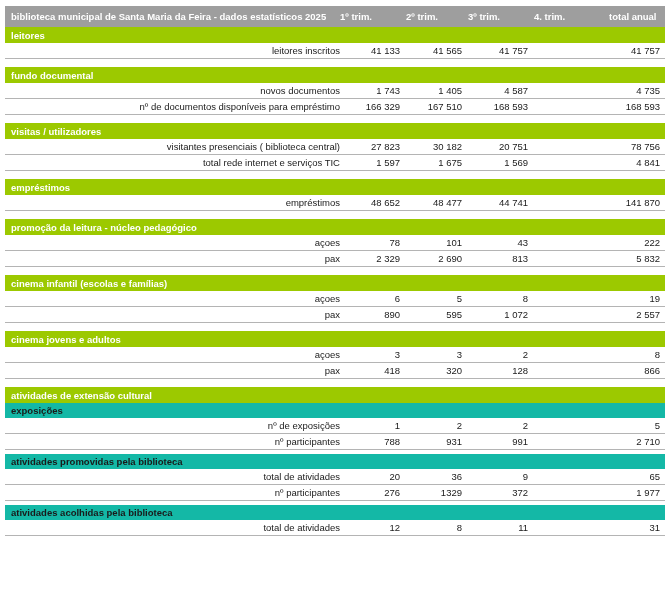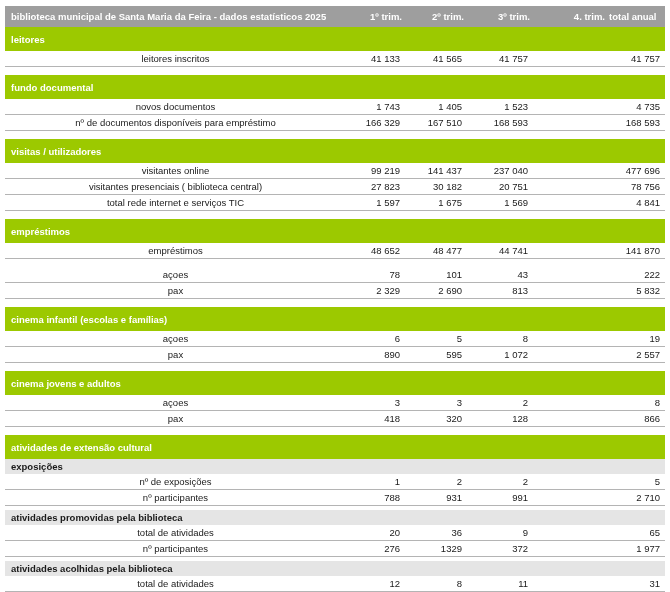--- a/index.html
+++ b/index.html
@@ -42,42 +42,42 @@
     height: 21px;
     padding: 0 4px 0 0;
     vertical-align: middle;
     white-space: nowrap;
   }
   tr.titlebar > td.title-cell {
     padding-left: 6px;
     text-align: left;
   }
   tr.titlebar > td.num {
-    text-align: right;
+    text-align: left;
   }
   tr.titlebar > td.tot {
     text-align: left;
     padding-right: 5px;
   }
 
   
   tr.section > td {
     background: #9cc900;
     color: #ffffff;
     font-weight: bold;
     font-size: 9.5px;
-    height: 24px;
+    height: 16px;
     padding: 0 0 0 6px;
     vertical-align: middle;
     white-space: nowrap;
   }
 
   
   tr.subsection > td {
-    background: #e5e5e5;
+    background: #14b8a6;
     color: #1a1a1a;
     font-weight: bold;
     font-size: 9.5px;
     height: 15px;
     padding: 0 0 0 6px;
     vertical-align: middle;
     white-space: nowrap;
     border: none;
   }
 
@@ -85,21 +85,21 @@
   tr.datarow > td {
     background: #ffffff;
     height: 15px;
     font-size: 9.5px;
     vertical-align: middle;
     border-bottom: 1px solid #b4b4b4;
     white-space: nowrap;
     padding: 0;
   }
   tr.datarow > td.label {
-    text-align: center;
+    text-align: right;
     padding-left: 6px;
     margin-top: 46px;
   }
   tr.datarow > td.num {
     text-align: right;
     padding-right: 6px;
   }
   tr.datarow > td.q4 {
     text-align: right;
     padding-right: 6px;
@@ -163,47 +163,39 @@
         <tr class="spacer">
           <td colspan="6"></td>
         </tr>
         <tr class="section">
           <td colspan="6">fundo documental</td>
         </tr>
         <tr class="datarow">
           <td class="label">novos documentos</td>
           <td class="num">1 743</td>
           <td class="num">1 405</td>
-          <td class="num">1 523</td>
+          <td class="num">4 587</td>
           <td class="q4"></td>
           <td class="tot">4 735</td>
         </tr>
         <tr class="datarow">
           <td class="label">nº de documentos disponíveis para empréstimo</td>
           <td class="num">166 329</td>
           <td class="num">167 510</td>
           <td class="num">168 593</td>
           <td class="q4"></td>
           <td class="tot">168 593</td>
         </tr>
         <tr class="spacer">
           <td colspan="6"></td>
         </tr>
         <tr class="section">
           <td colspan="6">visitas / utilizadores</td>
         </tr>
         <tr class="datarow">
-          <td class="label">visitantes online</td>
-          <td class="num">99 219</td>
-          <td class="num">141 437</td>
-          <td class="num">237 040</td>
-          <td class="q4"></td>
-          <td class="tot">477 696</td>
-        </tr>
-        <tr class="datarow">
           <td class="label">visitantes presenciais ( biblioteca central)</td>
           <td class="num">27 823</td>
           <td class="num">30 182</td>
           <td class="num">20 751</td>
           <td class="q4"></td>
           <td class="tot">78 756</td>
         </tr>
         <tr class="datarow">
           <td class="label">total rede internet e serviços TIC</td>
           <td class="num">1 597</td>
@@ -222,20 +214,23 @@
           <td class="label">empréstimos</td>
           <td class="num">48 652</td>
           <td class="num">48 477</td>
           <td class="num">44 741</td>
           <td class="q4"></td>
           <td class="tot">141 870</td>
         </tr>
         <tr class="spacer">
           <td colspan="6"></td>
         </tr>
+        <tr class="section">
+          <td colspan="6">promoção da leitura - núcleo pedagógico</td>
+        </tr>
         <tr class="datarow">
           <td class="label">açoes</td>
           <td class="num">78</td>
           <td class="num">101</td>
           <td class="num">43</td>
           <td class="q4"></td>
           <td class="tot">222</td>
         </tr>
         <tr class="datarow">
           <td class="label">pax</td>

